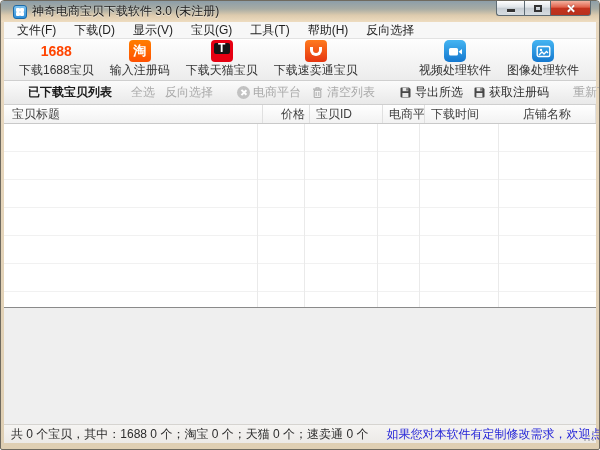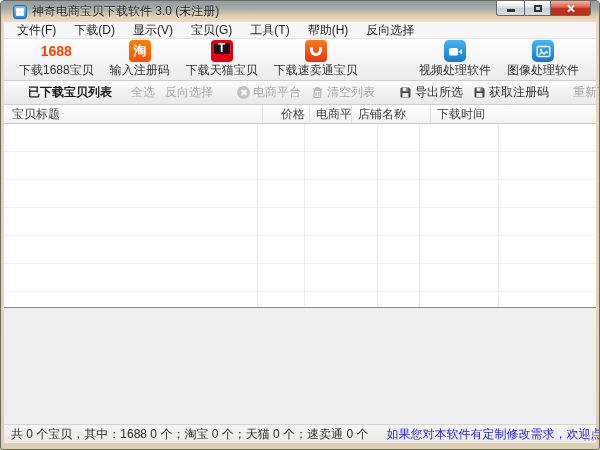--- a/index.html
+++ b/index.html
@@ -216,23 +216,24 @@
 
       <span class="search-wrap">
         <span class="search-label">搜索：</span>
 
       </span>
     </div>
 
     <div class="thead">
       <div class="th c0">宝贝标题</div>
       <div class="th c1">价格</div>
+      <div class="th c2">宝贝ID</div>
       <div class="th c3">电商平台</div>
+      <div class="th c5">下载时间</div>
       <div class="th c4">店铺名称</div>
-      <div class="th c5">下载时间</div>
     </div>
 
     <div class="tbody">
       <div class="vline v0"></div>
       <div class="vline v1"></div>
       <div class="vline v2"></div>
       <div class="vline v3"></div>
       <div class="vline v4"></div>
       <div class="trow"></div>
       <div class="trow"></div>

